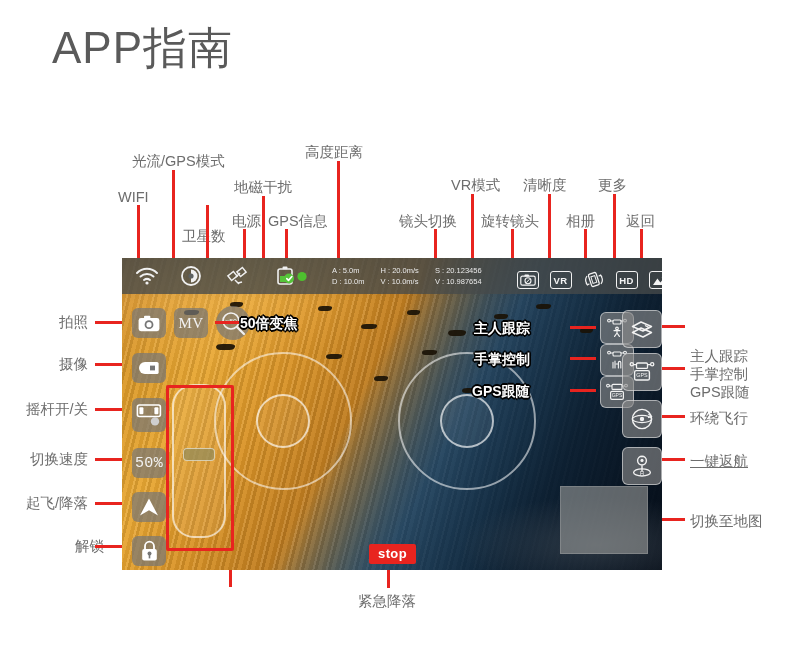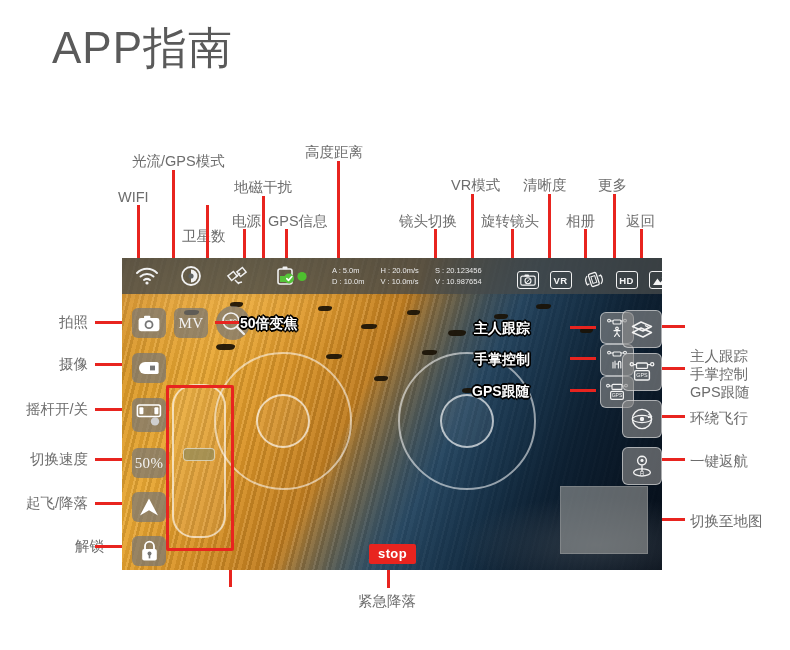--- a/index.html
+++ b/index.html
@@ -176,21 +176,21 @@
   <div class="line-h" style="left:95px;top:458px;width:32px;"></div>
   <div class="line-h" style="left:95px;top:502px;width:32px;"></div>
   <div class="line-h" style="left:95px;top:545px;width:32px;"></div>
 
   <div class="ann" style="left:690px;top:347px;">
     <div>主人跟踪</div>
     <div>手掌控制</div>
     <div>GPS跟随</div>
   </div>
   <div class="ann" style="left:690px;top:409px;">环绕飞行</div>
-  <div class="ann" style="left:690px;top:452px;">一键返航</div>
+  <div class="ann" style="left:690px;top:452px;text-decoration:underline;">一键返航</div>
   <div class="ann" style="left:690px;top:512px;">切换至地图</div>
 
   <div class="line-h" style="left:651px;top:325px;width:34px;"></div>
   <div class="line-h" style="left:651px;top:367px;width:34px;"></div>
   <div class="line-h" style="left:651px;top:415px;width:34px;"></div>
   <div class="line-h" style="left:651px;top:458px;width:34px;"></div>
   <div class="line-h" style="left:651px;top:518px;width:34px;"></div>
 
   <div class="ann" style="left:358px;top:592px;">紧急降落</div>
 
@@ -349,21 +349,21 @@
     <div class="ctl sq" style="left:10px;top:140px;height:34px;">
       <svg width="26" height="24" viewBox="0 0 26 24">
         <rect x="1.4" y="2" width="23" height="11.5" rx="2" fill="none" stroke="#ffffff" stroke-width="1.6"></rect>
         <rect x="3.4" y="4.2" width="4" height="7" rx="1" fill="#ffffff"></rect>
         <rect x="18.4" y="4.2" width="4" height="7" rx="1" fill="#ffffff"></rect>
         <circle cx="19" cy="18.4" r="4.2" fill="#cfcfcf"></circle>
       </svg>
     </div>
 
     <div class="ctl sq" style="left:10px;top:190px;">
-      <span class="ctl-label" style="font-family:Liberation Serif, serif;font-size:15px;">50%</span>
+      <span class="ctl-label" style="font-family:Liberation Mono, monospace;font-size:15px;">50%</span>
     </div>
 
     <div class="ctl sq" style="left:10px;top:234px;">
       <svg width="22" height="20" viewBox="0 0 22 20">
         <path d="M11 1.6 L20 18.4 L11 13.2 L2 18.4 Z" fill="#ffffff"></path>
       </svg>
     </div>
 
     <div class="ctl sq" style="left:10px;top:278px;">
       <svg width="19" height="22" viewBox="0 0 19 22">

